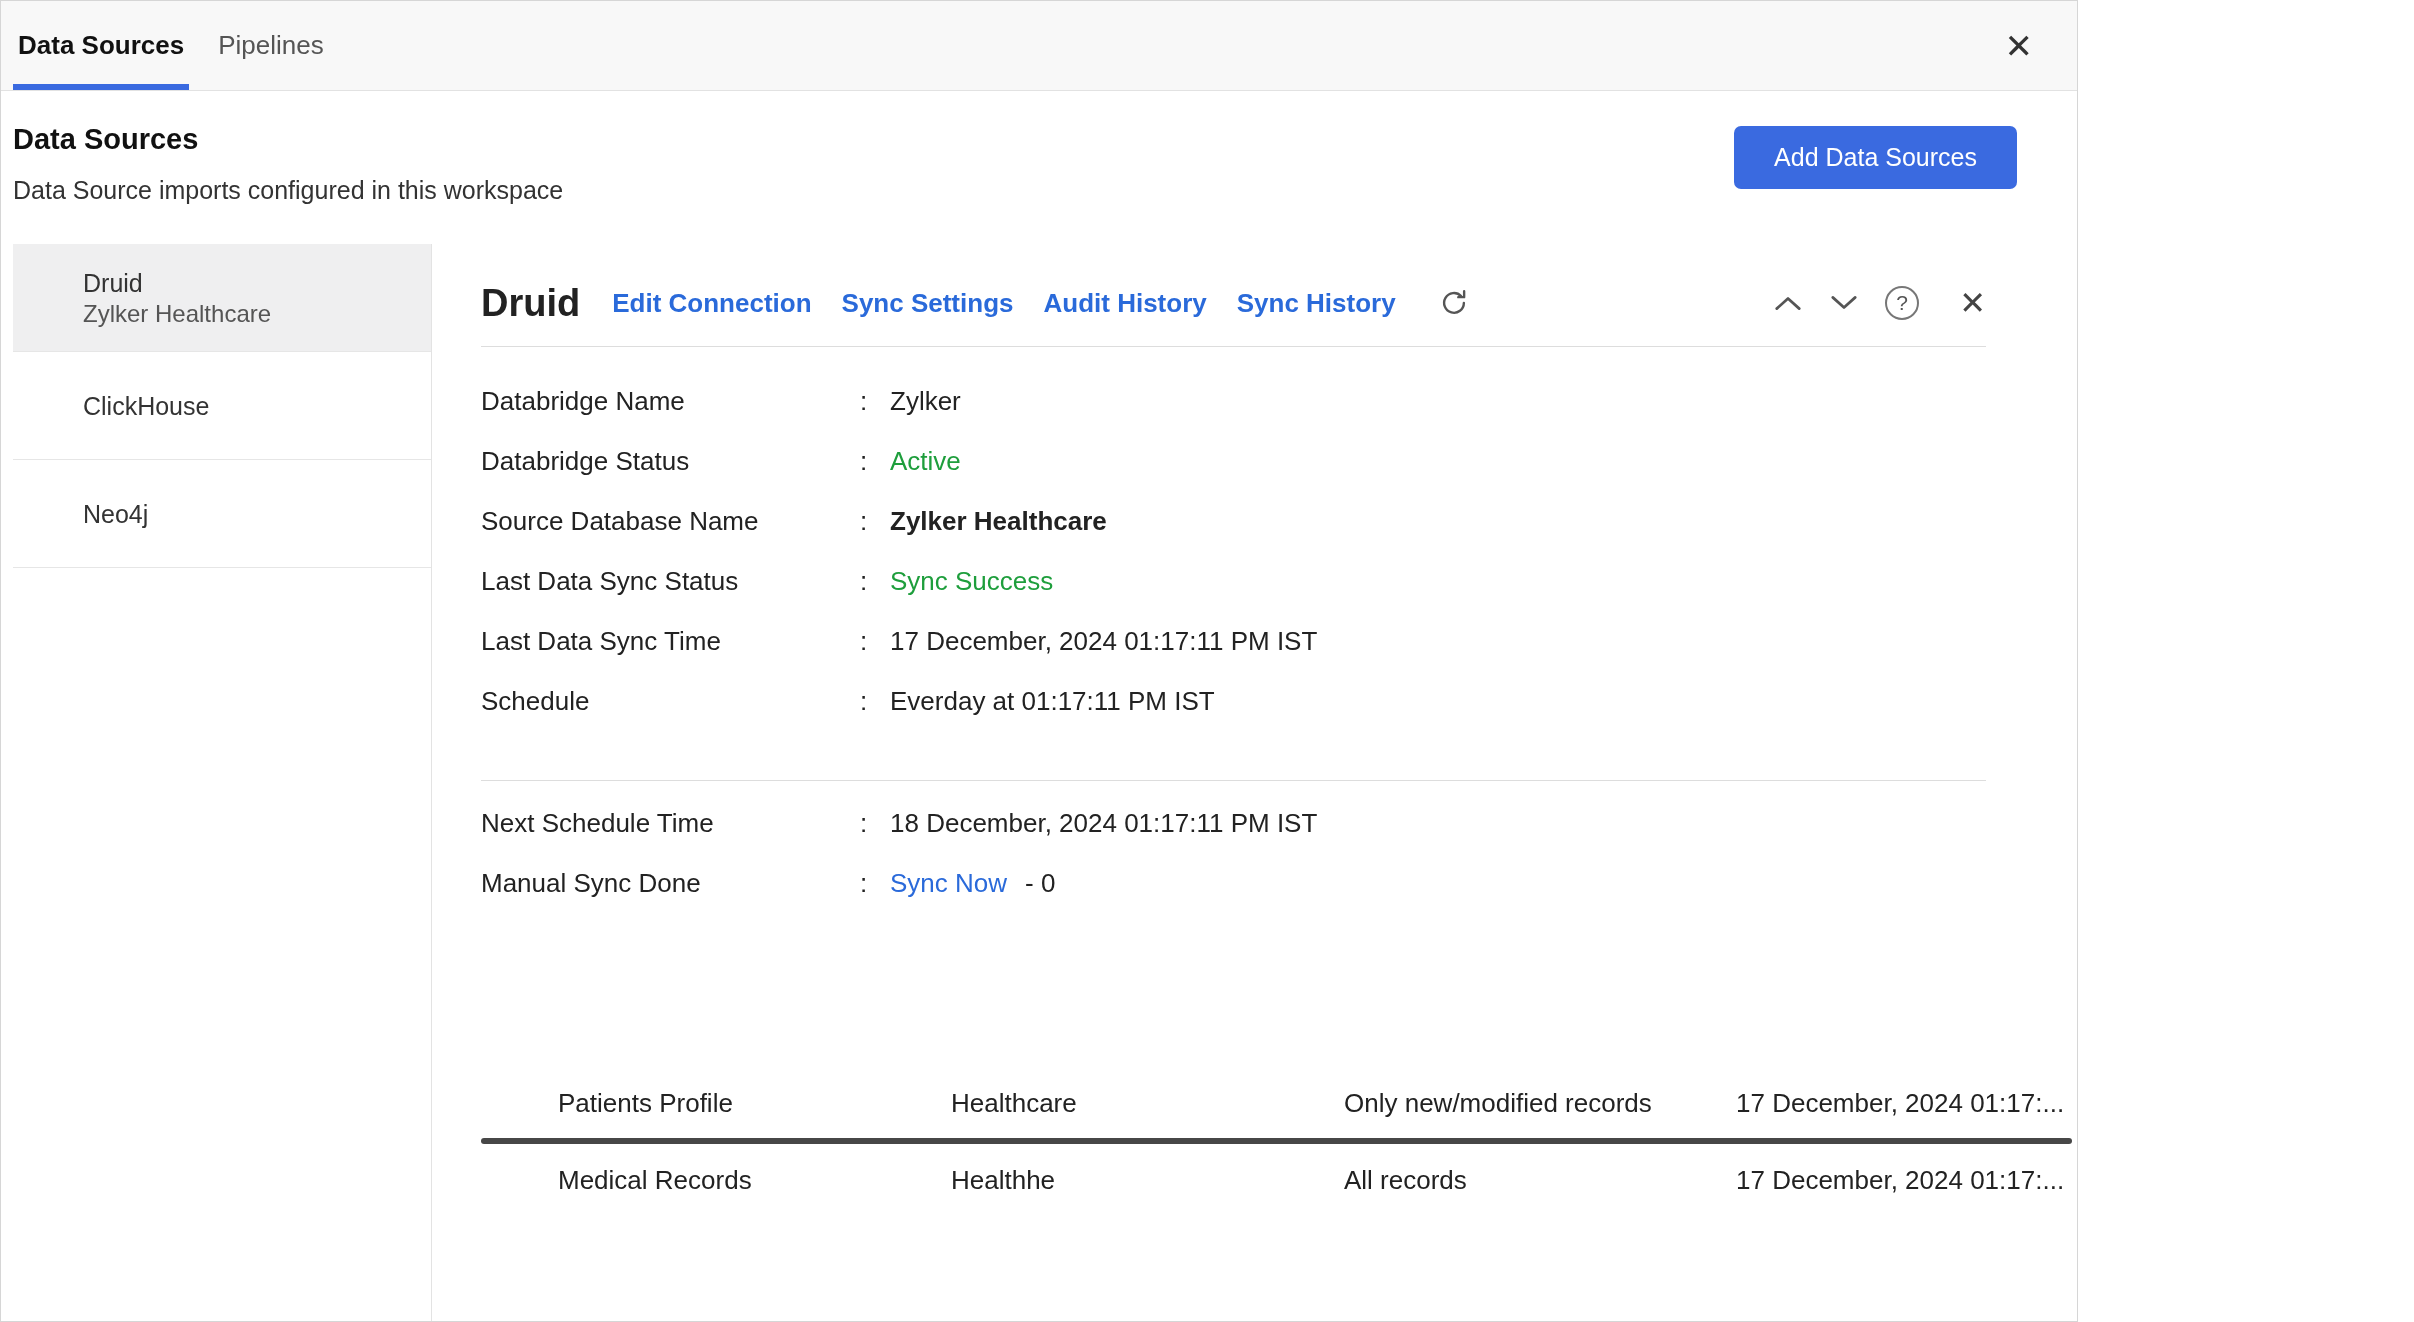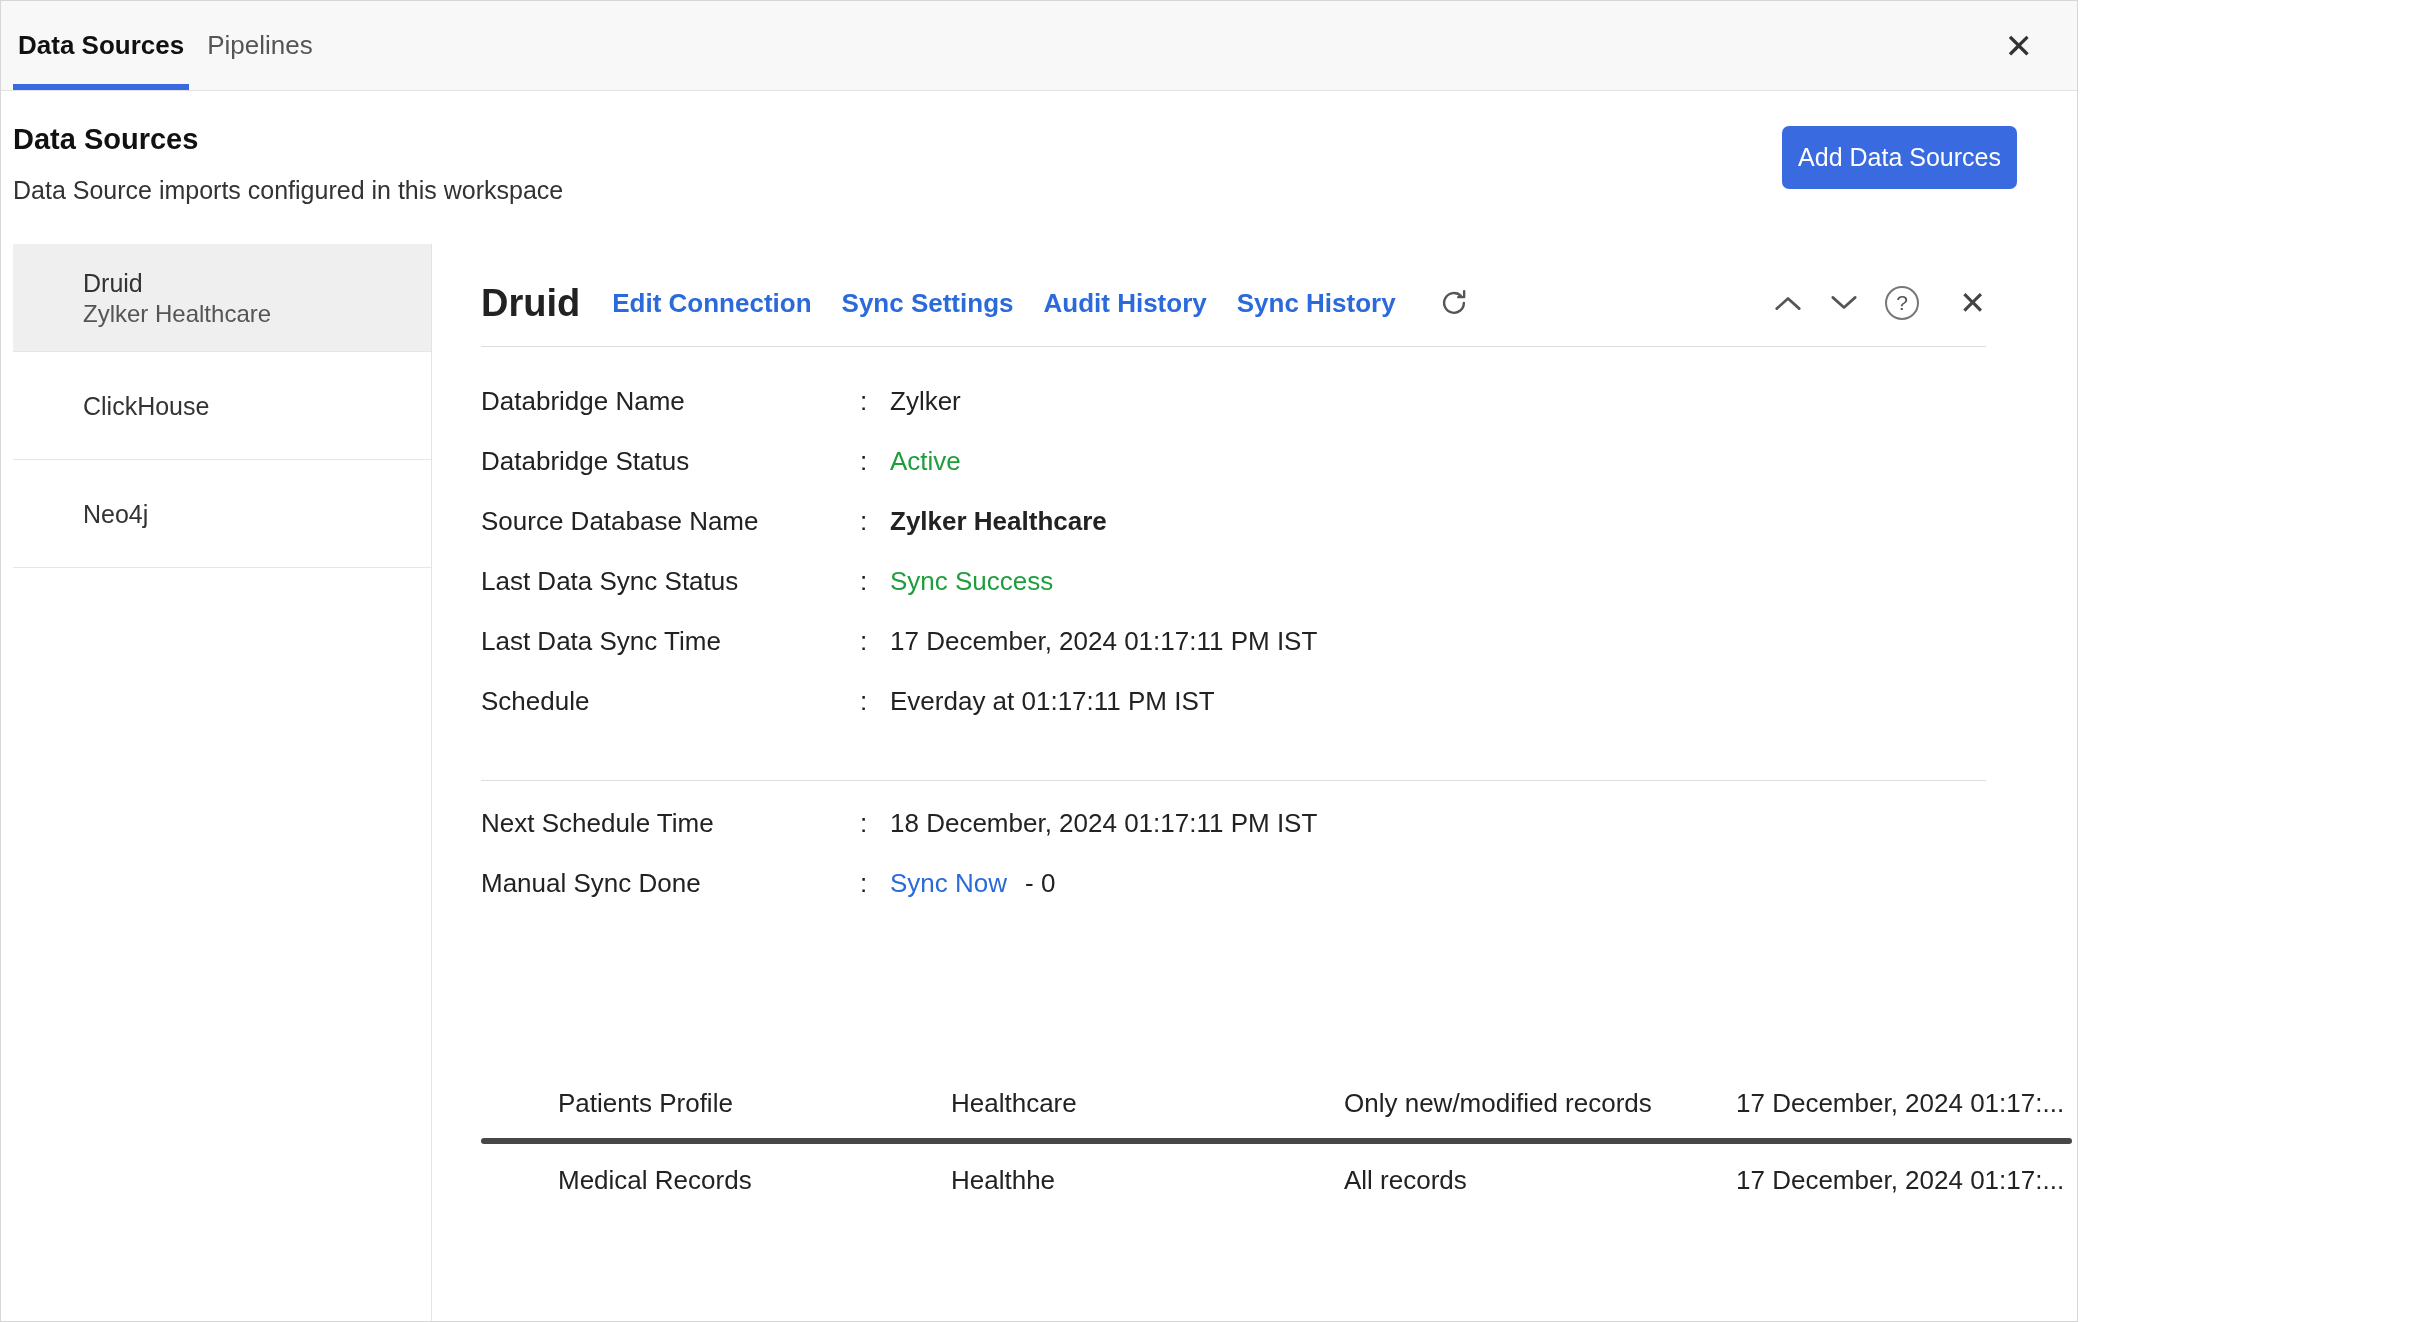--- a/index.html
+++ b/index.html
@@ -12,29 +12,29 @@
     width:2414px;height:1322px;
     font-family:"Liberation Sans","DejaVu Sans",sans-serif;
     color:#222;background:#fff;overflow:hidden;
   }
   .app{width:2078px;height:1322px;border:1px solid #d6d6d6;display:flex;flex-direction:column;background:#fff;}
 
   
   .topbar{height:90px;flex:0 0 90px;background:#f8f8f8;border-bottom:1px solid #e2e2e2;display:flex;align-items:stretch;position:relative;}
   .tab{display:flex;align-items:center;position:relative;font-size:26px;color:#555;cursor:pointer;padding:0 5px;}
   .tab-ds{margin-left:12px;font-weight:bold;color:#111;}
-  .tab-pl{margin-left:13px;}
+  .tab-pl{margin-left:24px;}
   .tab-underline{position:absolute;left:0;right:0;bottom:0;height:6px;background:var(--accent-blue);}
   .topbar-close{position:absolute;right:44px;top:0;height:100%;display:flex;align-items:center;font-size:34px;color:#333;cursor:pointer;}
 
   
   .page-header{height:153px;flex:0 0 153px;position:relative;padding-left:12px;background:#fff;}
   .page-title{padding-top:30px;font-size:29px;font-weight:bold;line-height:36px;color:#111;}
   .page-subtitle{margin-top:18px;font-size:25px;line-height:30px;color:#333;}
-  .add-btn{position:absolute;right:60px;top:35px;height:63px;padding:0 16px;background:var(--accent-blue);color:#fff;font-size:25px;border:none;border-radius:7px;font-family:inherit;cursor:pointer;}
+  .add-btn{position:absolute;right:60px;top:35px;height:63px;padding:0 40px;background:var(--accent-blue);color:#fff;font-size:25px;border:none;border-radius:7px;font-family:inherit;cursor:pointer;}
 
   
   .content{flex:1;display:flex;min-height:0;}
   .sidebar{width:431px;flex:0 0 431px;border-right:1px solid #e3e3e3;}
   .side-item{margin-left:12px;min-height:108px;display:flex;flex-direction:column;justify-content:center;padding-left:70px;border-bottom:1px solid #e6e6e6;cursor:pointer;}
   .side-item.selected{background:#efeff0;}
   .side-name{font-size:25px;color:#333;line-height:32px;}
   .side-sub{font-size:24px;color:#555;line-height:30px;}
 
   

